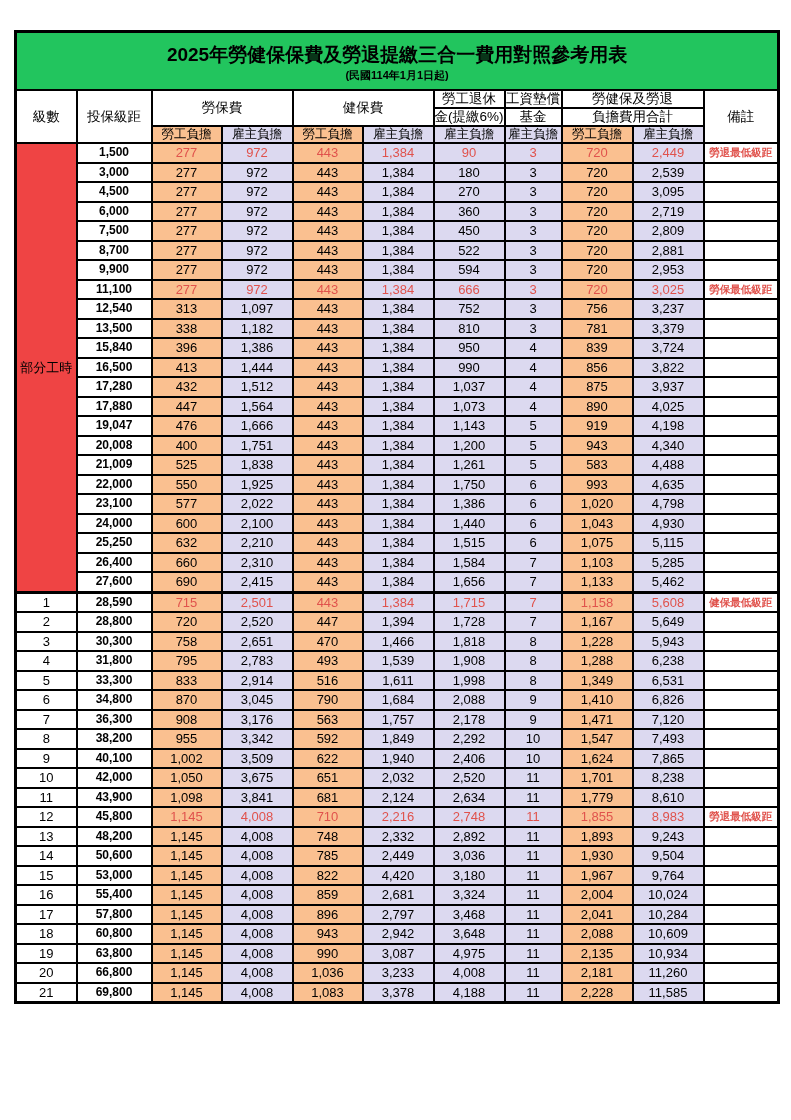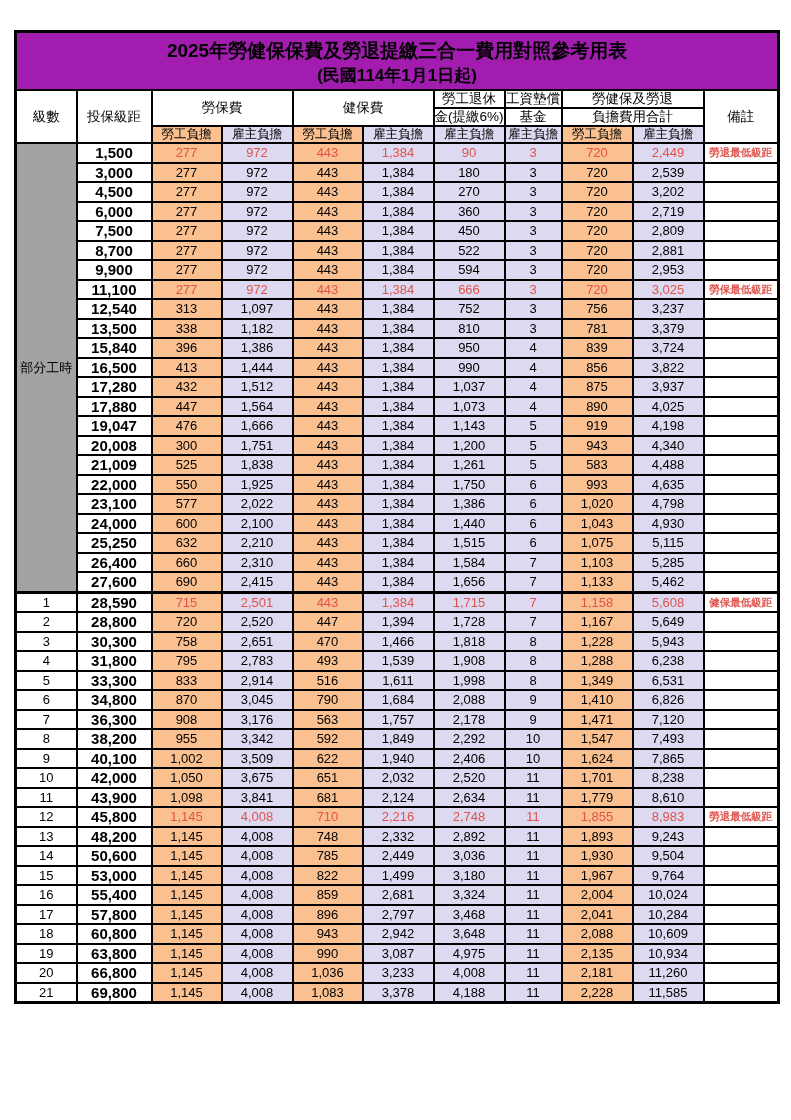--- a/index.html
+++ b/index.html
@@ -23,32 +23,32 @@
   }
   td,th{
     border:2px solid var(--border);
     padding:0;
     text-align:center;
     vertical-align:middle;
     overflow:hidden;
     white-space:nowrap;
     font-weight:normal;
   }
-  .title-cell{height:56px;background:#a21caf;}
+  .title-cell{height:56px;background:#22c55e;}
   .title-line{font-size:19px;font-weight:bold;line-height:1.55;}
-  .subtitle-line{font-size:17px;font-weight:bold;line-height:1.2;}
+  .subtitle-line{font-size:11px;font-weight:bold;line-height:1.2;}
   thead th{font-size:13.5px;}
   tr.h1 th,tr.h2 th{height:16px;line-height:16px;}
   tr.h3 th{height:15px;line-height:15px;font-size:12.5px;}
   .emp{background:var(--emp-bg);}
   .er{background:var(--er-bg);}
   tbody td{height:17.5px;font-size:13px;line-height:17.5px;}
   td.level{font-size:13px;background:#fff;}
-  td.bracket{font-size:15px;font-weight:bold;background:#fff;}
-  td.part-time{background:#a3a3a3;font-size:13px;white-space:normal;}
+  td.bracket{font-size:12px;font-weight:bold;background:#fff;}
+  td.part-time{background:#ef4444;font-size:13px;white-space:normal;}
   td.remark{font-size:10.5px;font-weight:bold;color:var(--red);background:#fff;padding:0 1px;}
   tr.red td.val{color:var(--red);}
   tr.heavy-top td{border-top:3px solid var(--border);}
 </style>
 </head>
 <body>
 
 <table class="premium">
   <colgroup>
     <col style="width:61px">
@@ -124,21 +124,21 @@
       </tr>
       <tr>
         <td class="bracket">4,500</td>
         <td class="val emp">277</td>
         <td class="val er">972</td>
         <td class="val emp">443</td>
         <td class="val er">1,384</td>
         <td class="val er">270</td>
         <td class="val er">3</td>
         <td class="val emp">720</td>
-        <td class="val er">3,202</td>
+        <td class="val er">3,095</td>
         <td class="remark"></td>
       </tr>
       <tr>
         <td class="bracket">6,000</td>
         <td class="val emp">277</td>
         <td class="val er">972</td>
         <td class="val emp">443</td>
         <td class="val er">1,384</td>
         <td class="val er">360</td>
         <td class="val er">3</td>
@@ -273,21 +273,21 @@
         <td class="val emp">443</td>
         <td class="val er">1,384</td>
         <td class="val er">1,143</td>
         <td class="val er">5</td>
         <td class="val emp">919</td>
         <td class="val er">4,198</td>
         <td class="remark"></td>
       </tr>
       <tr>
         <td class="bracket">20,008</td>
-        <td class="val emp">300</td>
+        <td class="val emp">400</td>
         <td class="val er">1,751</td>
         <td class="val emp">443</td>
         <td class="val er">1,384</td>
         <td class="val er">1,200</td>
         <td class="val er">5</td>
         <td class="val emp">943</td>
         <td class="val er">4,340</td>
         <td class="remark"></td>
       </tr>
       <tr>
@@ -555,21 +555,21 @@
         <td class="val emp">1,930</td>
         <td class="val er">9,504</td>
         <td class="remark"></td>
       </tr>
       <tr>
         <td class="level">15</td>
         <td class="bracket">53,000</td>
         <td class="val emp">1,145</td>
         <td class="val er">4,008</td>
         <td class="val emp">822</td>
-        <td class="val er">1,499</td>
+        <td class="val er">4,420</td>
         <td class="val er">3,180</td>
         <td class="val er">11</td>
         <td class="val emp">1,967</td>
         <td class="val er">9,764</td>
         <td class="remark"></td>
       </tr>
       <tr>
         <td class="level">16</td>
         <td class="bracket">55,400</td>
         <td class="val emp">1,145</td>

